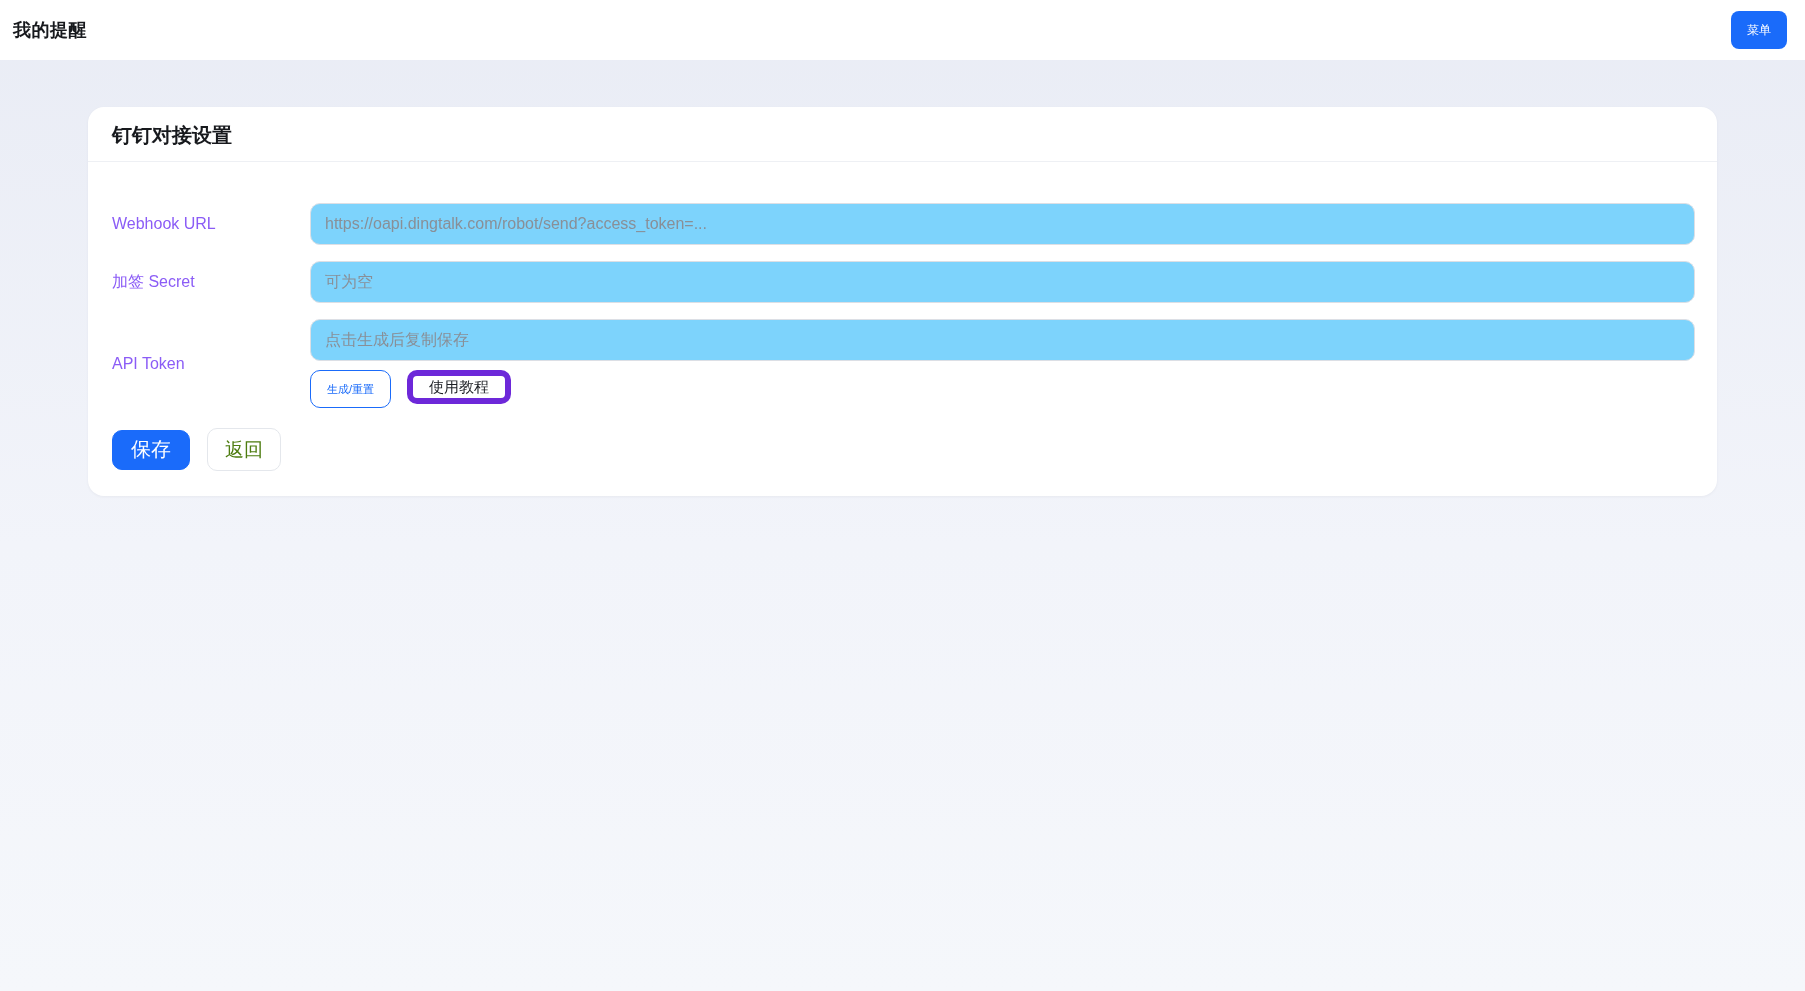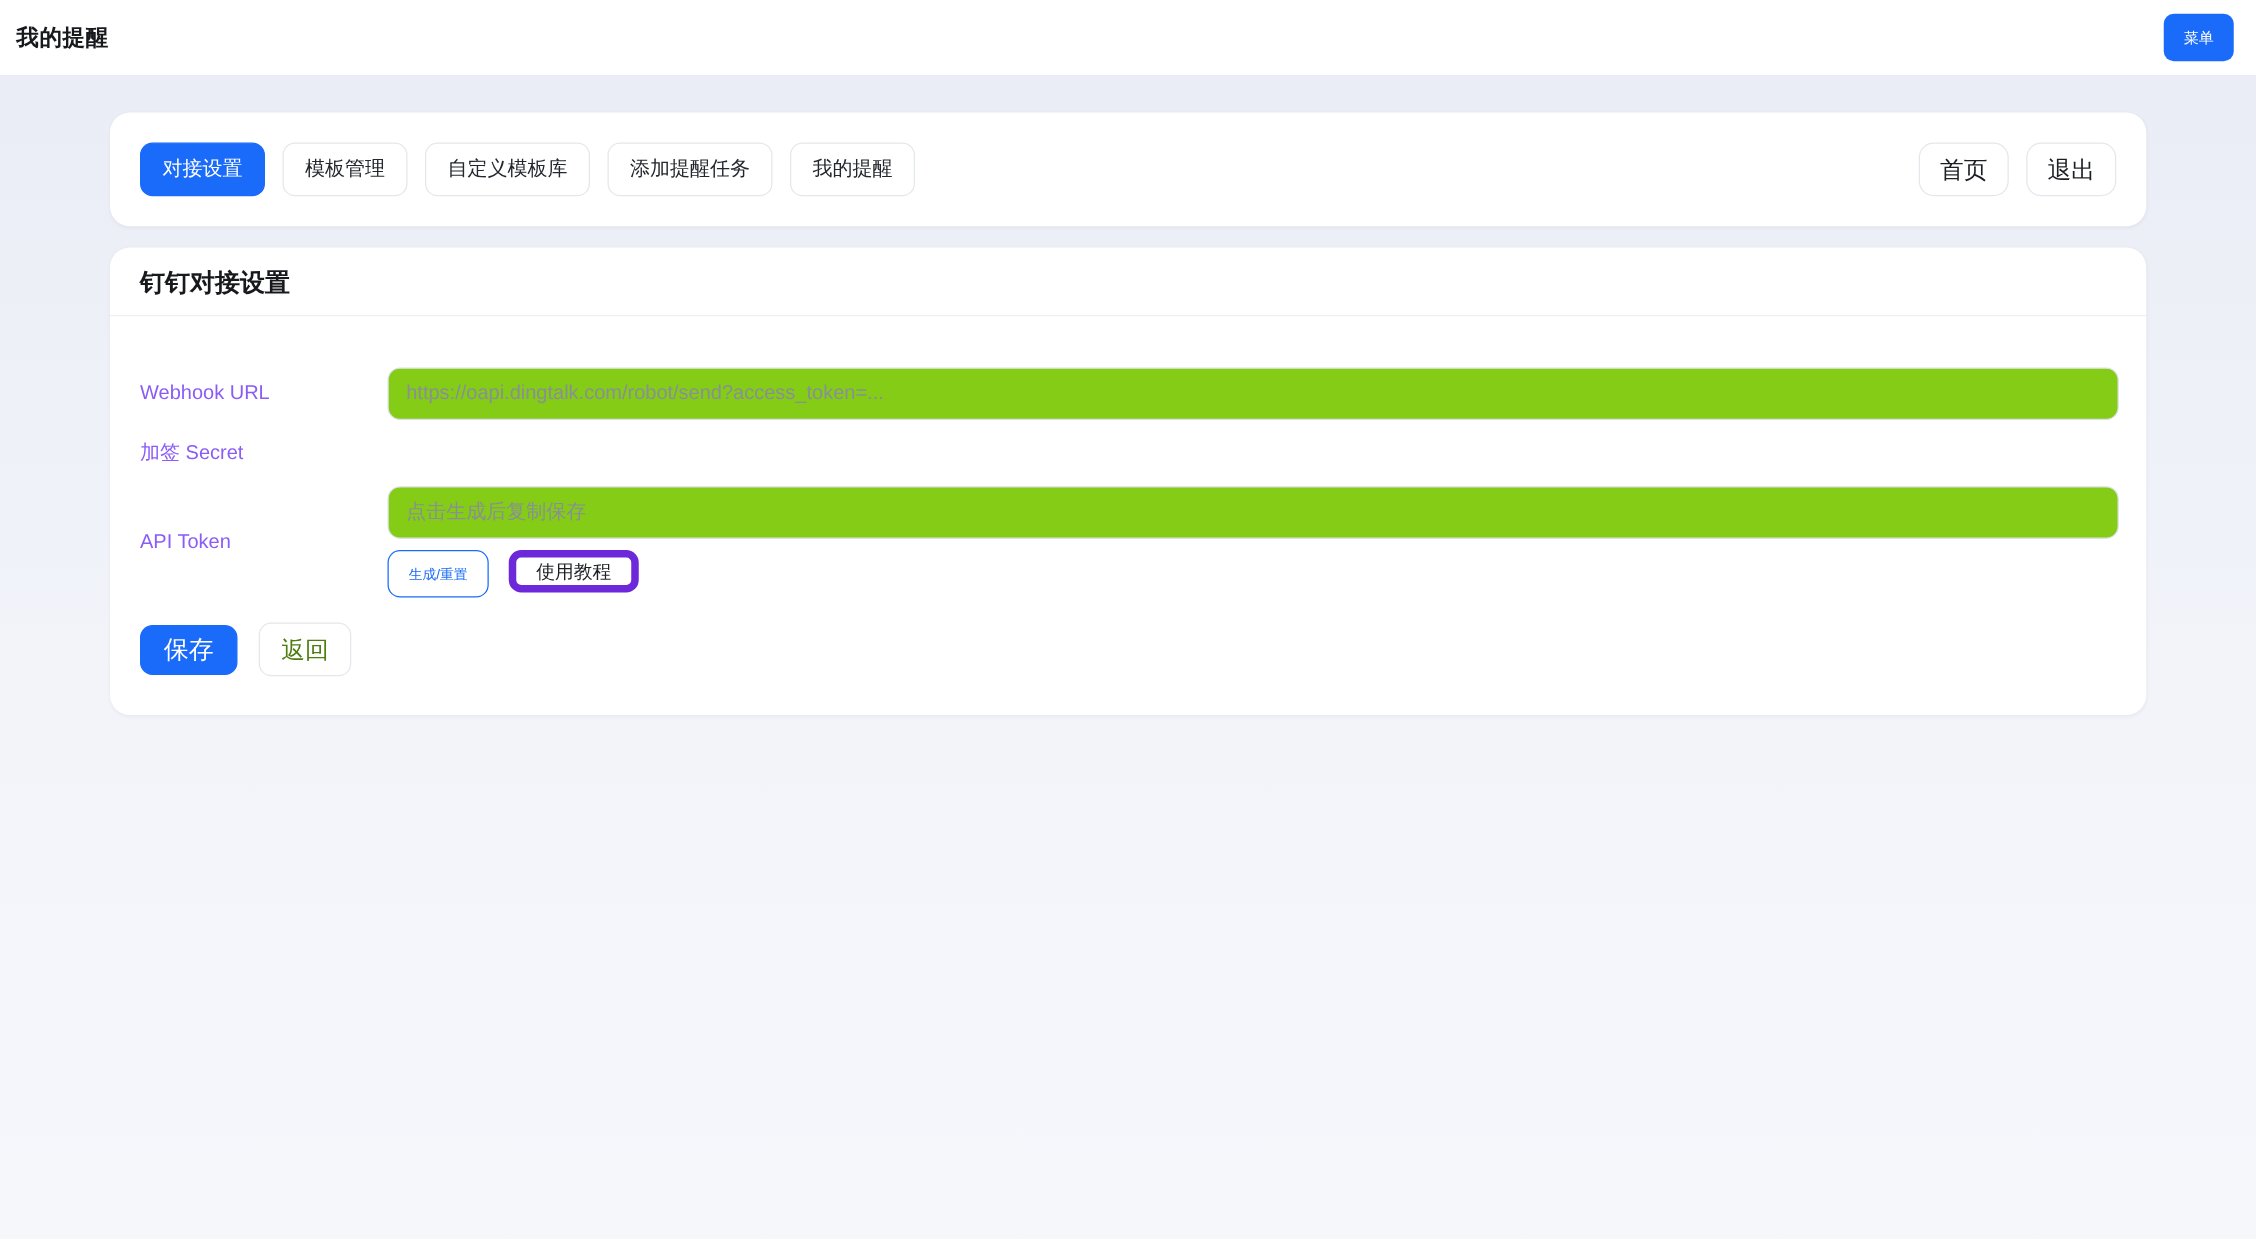--- a/index.html
+++ b/index.html
@@ -109,21 +109,21 @@
   .form-field { flex: 1; }
   .text-input {
     width: 100%;
     height: 42px;
     border: 1px solid #dcdfe5;
     border-radius: 10px;
     padding: 0 14px;
     font-size: 16px;
     font-family: inherit;
     color: #4a4f55;
-    background: #84cc16;
+    background: #7dd3fc;
     outline: none;
   }
   .text-input::placeholder { color: #898f97; opacity: 1; }
   .token-btn-row { display: flex; gap: 16px; margin-top: 9px; }
   .btn-outline-primary {
     height: 38px;
     padding: 0 16px;
     background: #ffffff;
     border: 1px solid var(--primary);
     border-radius: 10px;
@@ -175,49 +175,39 @@
 </head>
 <body>
 
 <header class="app-header">
   <div class="app-title">我的提醒</div>
   <button class="menu-btn">菜单</button>
 </header>
 
 <div class="page">
 
-  <div class="card nav-card">
-    <div class="tab-group">
-      <button class="tab active">对接设置</button>
-      <button class="tab">模板管理</button>
-      <button class="tab">自定义模板库</button>
-      <button class="tab">添加提醒任务</button>
-      <button class="tab">我的提醒</button>
-    </div>
-    <div class="nav-right">
-      <button class="nav-plain-btn">首页</button>
-      <button class="nav-plain-btn">退出</button>
-    </div>
-  </div>
 
   <div class="card main-card">
     <div class="card-head">
       <div class="card-head-title">钉钉对接设置</div>
     </div>
     <div class="form-body">
 
       <div class="form-row">
         <div class="form-label">Webhook URL</div>
         <div class="form-field">
           <input class="text-input" type="text" placeholder="https://oapi.dingtalk.com/robot/send?access_token=..." style="">
         </div>
       </div>
 
       <div class="form-row">
         <div class="form-label">加签 Secret</div>
+        <div class="form-field">
+          <input class="text-input" type="text" placeholder="可为空" style="">
+        </div>
       </div>
 
       <div class="form-row">
         <div class="form-label">API Token</div>
         <div class="form-field">
           <input class="text-input" type="text" placeholder="点击生成后复制保存" style="">
           <div class="token-btn-row">
             <button class="btn-outline-primary">生成/重置</button>
             <button class="btn-outline-gray">使用教程</button>
           </div>

